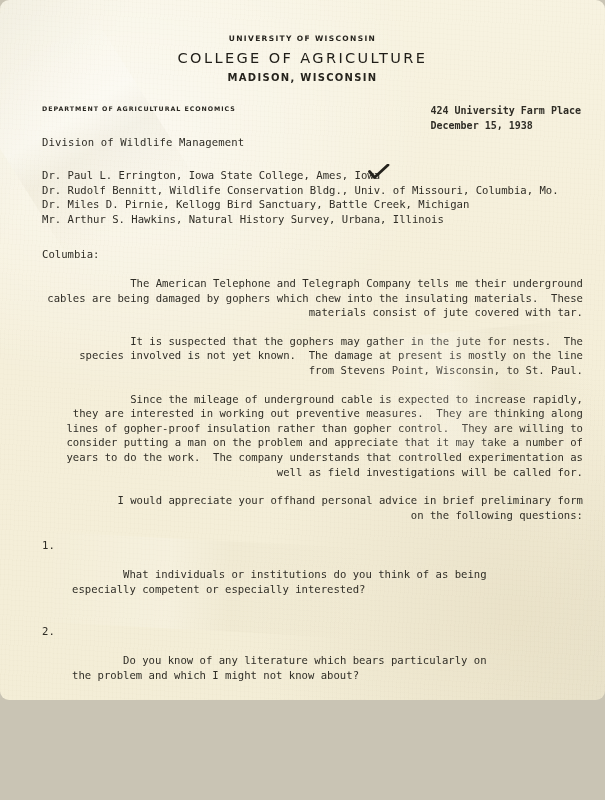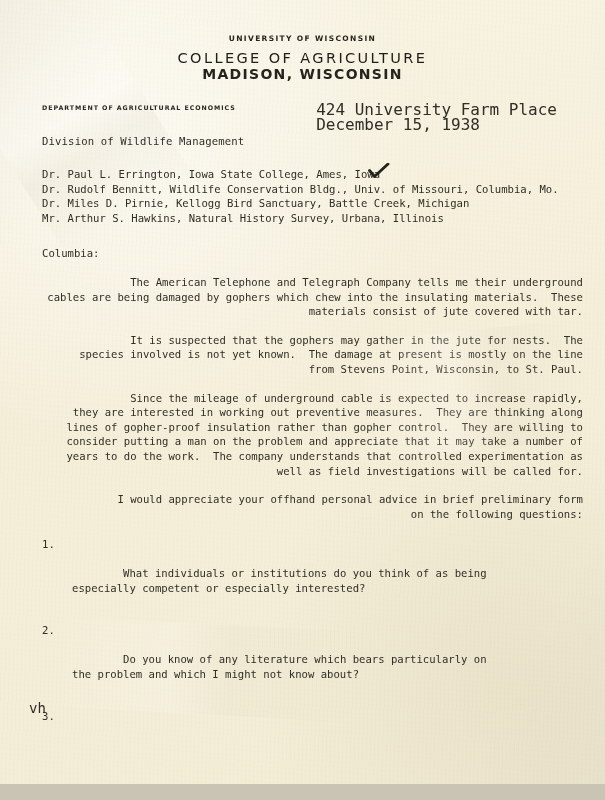--- a/index.html
+++ b/index.html
@@ -3,30 +3,31 @@
 <meta charset="utf-8">
 <style>
   html, body {
     margin: 0;
     padding: 0;
     background: #c9c4b4;
   }
   .page {
     position: relative;
     width: 605px;
-    height: 784px;
+    height: 700px;
     background: #f6f1dc;
     background-image:
       radial-gradient(ellipse 70% 55% at 22% 18%, rgba(255,255,255,0.55) 0%, rgba(255,255,255,0) 70%),
       radial-gradient(ellipse 60% 50% at 85% 88%, rgba(222,212,184,0.45) 0%, rgba(222,212,184,0) 72%),
       linear-gradient(118deg, rgba(0,0,0,0.035) 0%, rgba(0,0,0,0) 14%, rgba(0,0,0,0) 86%, rgba(0,0,0,0.03) 100%),
       linear-gradient(170deg, #f8f4e3 0%, #f5efda 45%, #f3edd6 100%);
     overflow: hidden;
     font-family: "DejaVu Sans Mono", "Liberation Mono", monospace;
     color: #2e2c26;
+    border-radius: 9px;
   }
   .grain {
     position: absolute;
     inset: 0;
     pointer-events: none;
     opacity: .5;
     background-image:
       repeating-linear-gradient(92deg, rgba(120,110,80,0.035) 0px, rgba(120,110,80,0.035) 1px, rgba(0,0,0,0) 1px, rgba(0,0,0,0) 4px),
       repeating-linear-gradient(4deg, rgba(140,128,96,0.028) 0px, rgba(140,128,96,0.028) 1px, rgba(0,0,0,0) 1px, rgba(0,0,0,0) 5px);
   }
@@ -54,24 +55,25 @@
   .lh-college {
     font-family: "DejaVu Sans", "Liberation Sans", sans-serif;
     font-size: 14.5px;
     font-weight: 400;
     letter-spacing: 2.4px;
     color: #1f1d18;
     margin-top: 7px;
   }
   .lh-city {
     font-family: "DejaVu Sans", "Liberation Sans", sans-serif;
-    font-size: 14px;
+    font-size: 10px;
     font-weight: 700;
     letter-spacing: 1.3px;
     color: #25231d;
+    margin-top: 6px;
   }
 
   
   .meta-row {
     position: relative;
     margin-top: 22px;
     height: 42px;
   }
   .dept {
     position: absolute;
@@ -86,26 +88,27 @@
     color: #2a2822;
   }
   .dept-div {
     font-size: 10.6px;
     letter-spacing: .15px;
     margin-top: 24px;
     color: #2f2d26;
   }
   .addr {
     position: absolute;
-    right: 48px;
+    right: 24px;
     top: -2px;
-    font-size: 16px;
+    font-size: 10px;
     line-height: 15px;
     text-align: left;
     color: #2f2d26;
+    font-weight: bold;
   }
 
   
   .body {
     margin-left: 42px;
     margin-right: 22px;
     font-size: 10.6px;
     line-height: 14.6px;
     color: #2f2d26;
   }

